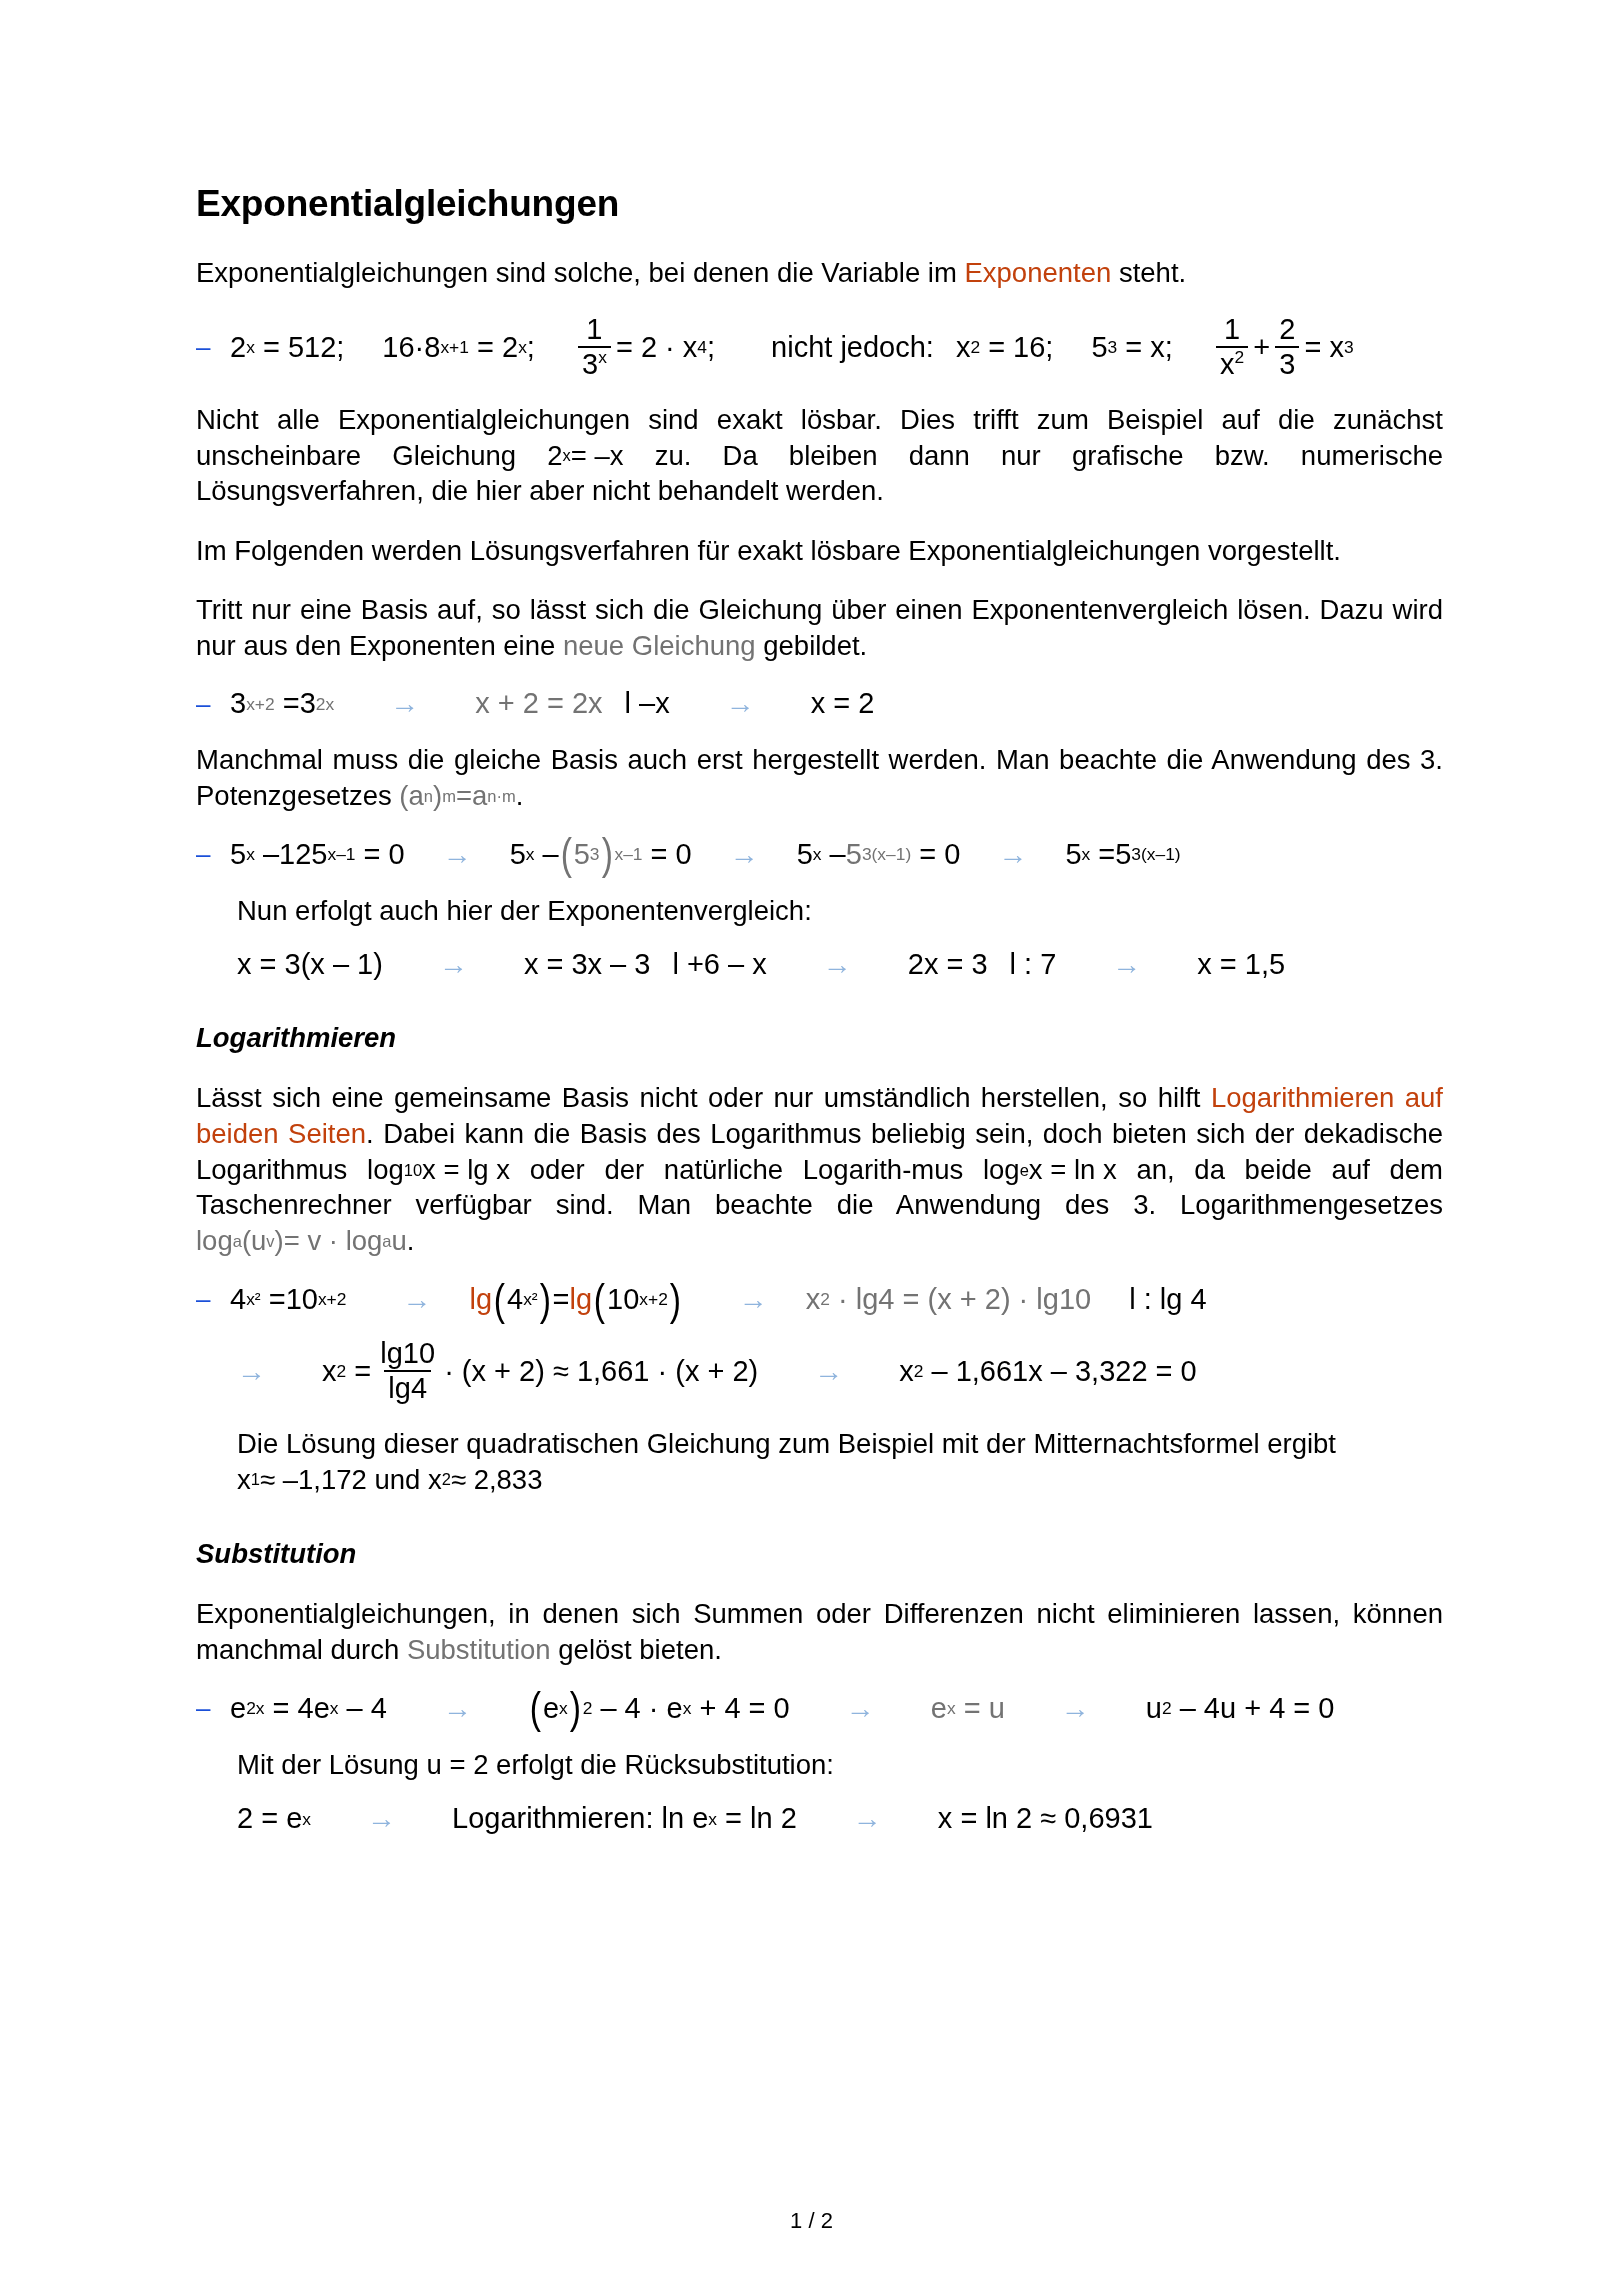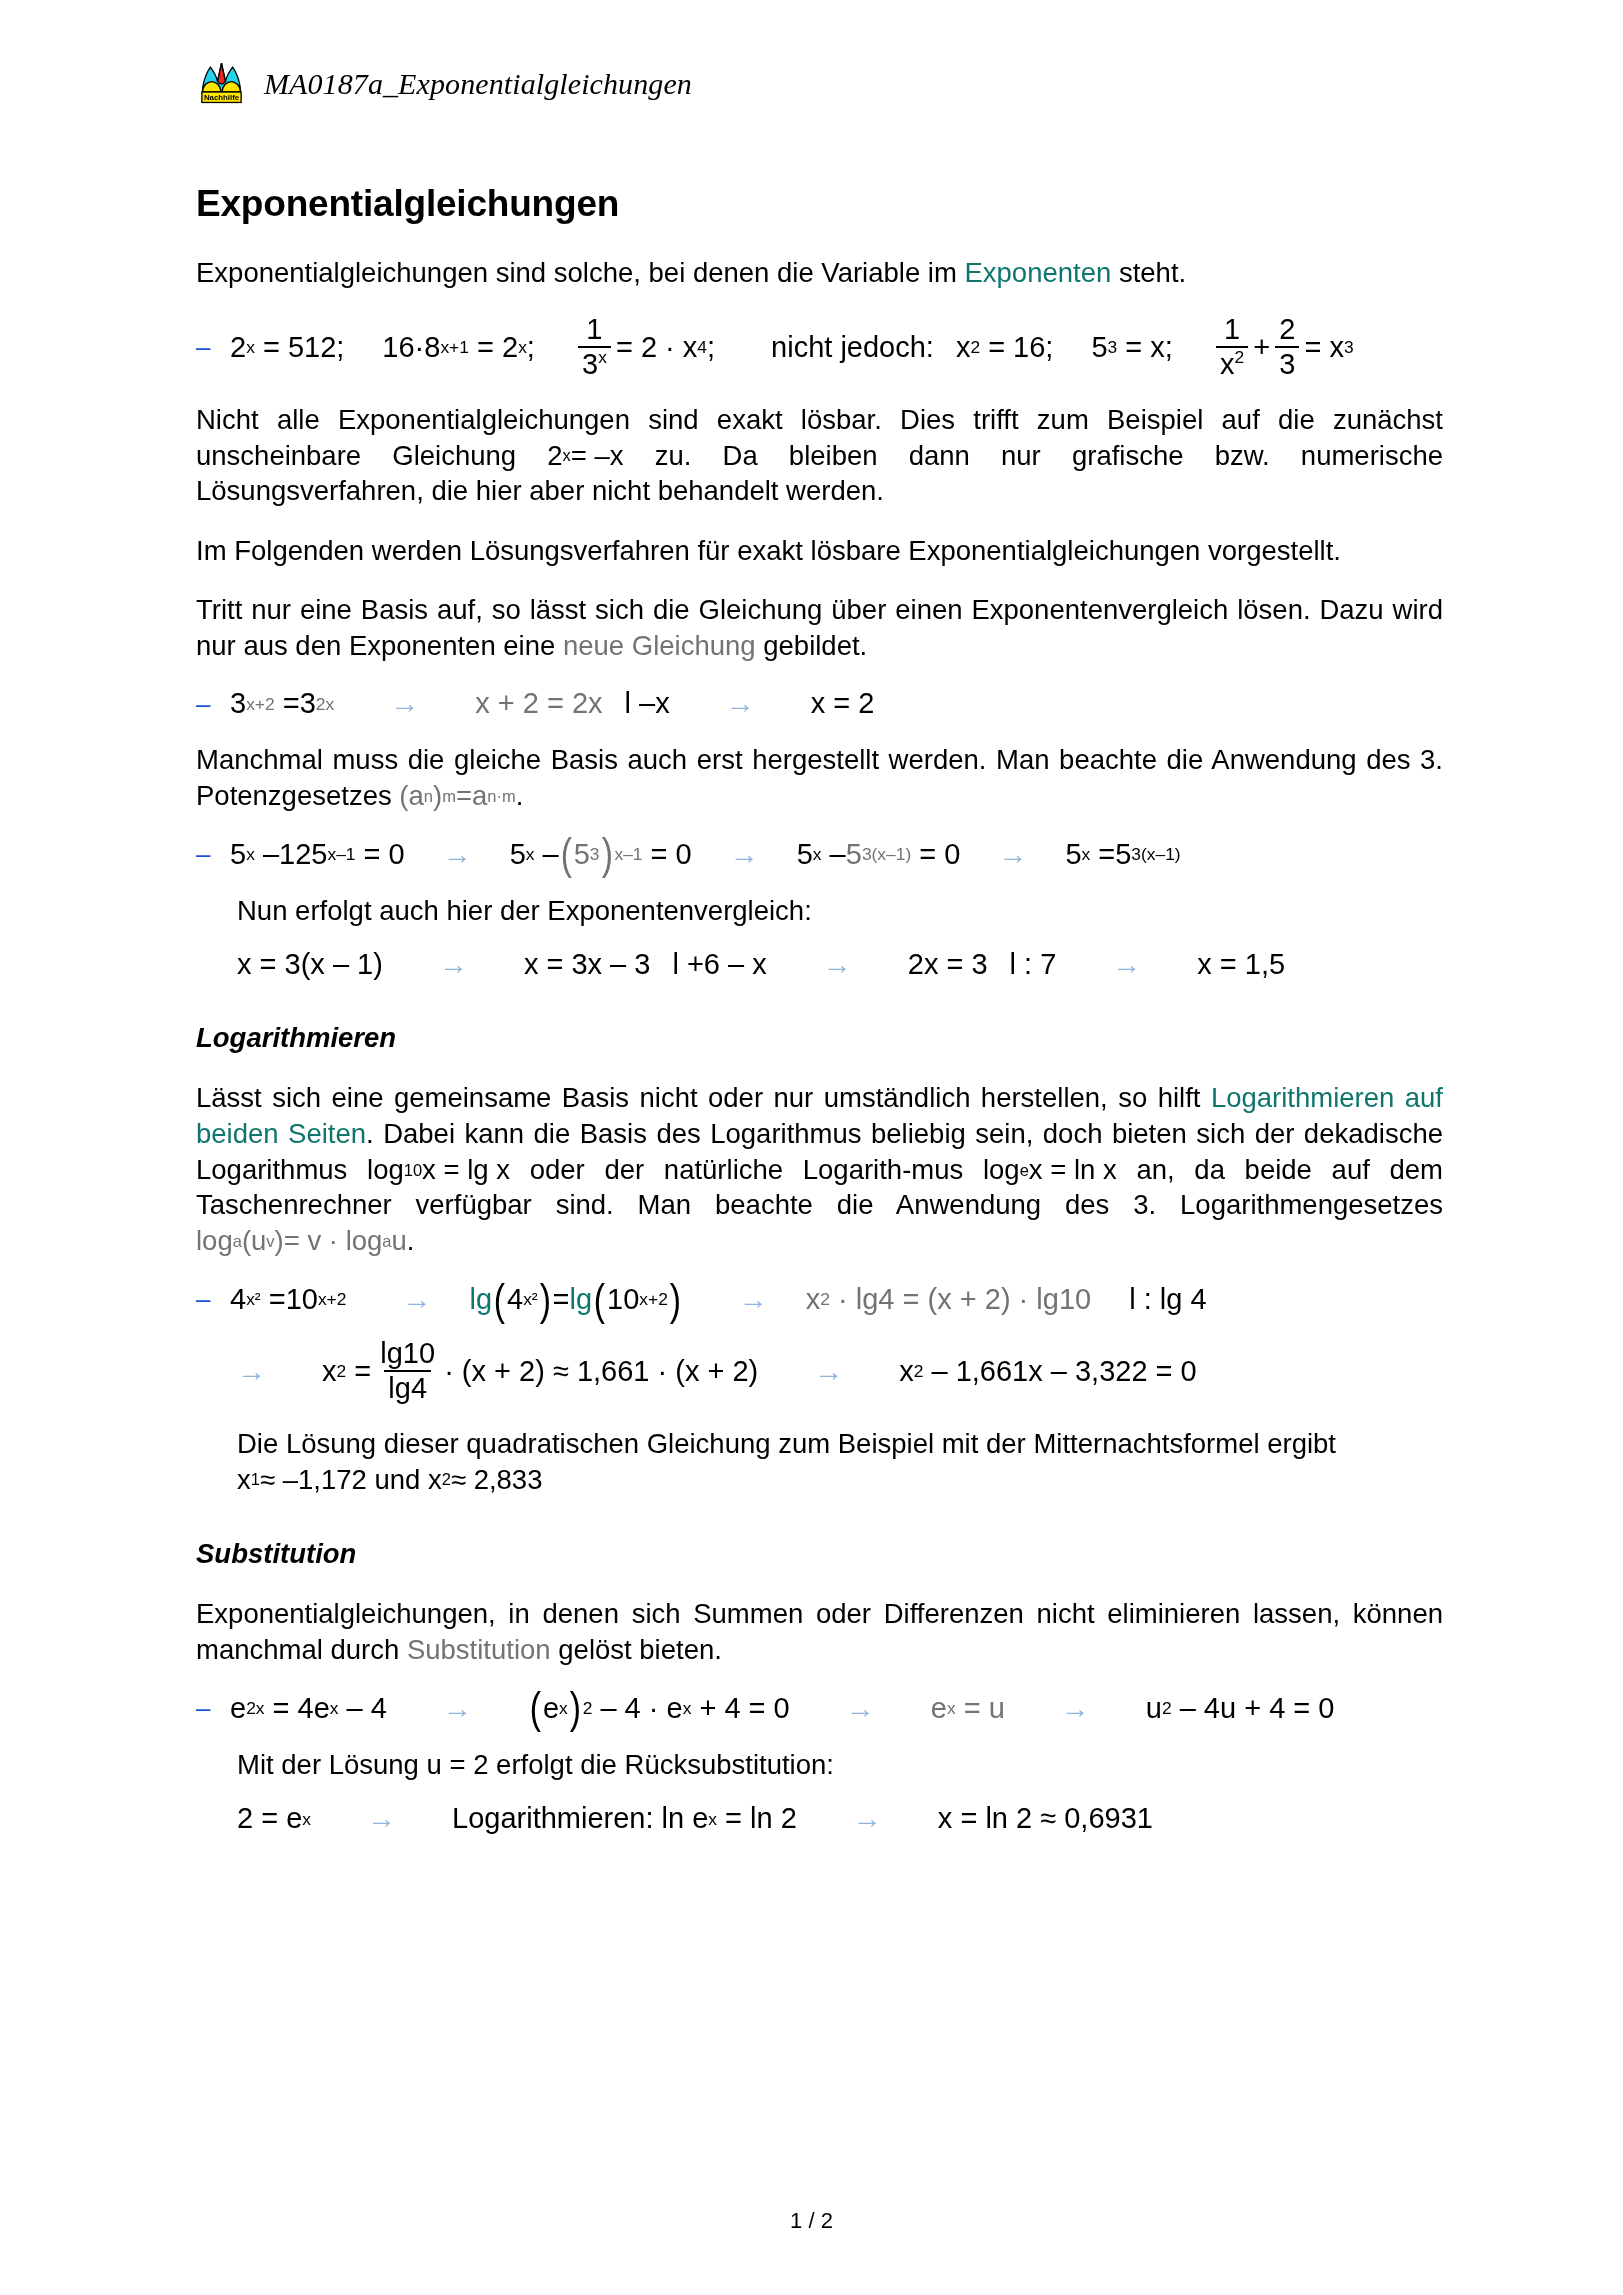--- a/index.html
+++ b/index.html
@@ -73,21 +73,21 @@
 
   p.para {
     font-size: 27.5px;
     line-height: 1.30;
     margin: 0 0 23.6px 0;
     text-align: justify;
     text-justify: inter-word;
   }
   p.para.nojust { text-align: left; }
 
-  .blue { color: #0f766e; }
+  .blue { color: #c2410c; }
   .orange { color: #737373; }
 
   
   .formula-row {
     display: flex;
     align-items: center;
     font-size: 29px;
     margin: 0 0 22px 0;
     white-space: nowrap;
   }
@@ -155,33 +155,20 @@
     font-size: 22px;
     color: #000;
     margin-top: 22px;
   }
 </style>
 </head>
 <body>
 
 <div class="page">
 
-  <div class="header">
-    <div class="logo">
-      <svg width="51" height="51" viewBox="0 0 78 78">
-        <path d="M10 52 C10 30 22 14 22 14 C22 14 31 26 33 36 L39 8 L45 36 C47 26 56 14 56 14 C56 14 68 30 68 52 Z" fill="#22d3ee" stroke="#000" stroke-width="2"></path>
-        <path d="M39 8 L33 36 C33 36 36 40 39 40 C42 40 45 36 45 36 Z" fill="#e8241f" stroke="#000" stroke-width="2"></path>
-        <path d="M10 52 C10 42 18 36 24 36 C30 36 38 42 38 52 Z" fill="#ffe400" stroke="#000" stroke-width="2"></path>
-        <path d="M40 52 C40 42 48 36 54 36 C60 36 68 42 68 52 Z" fill="#ffe400" stroke="#000" stroke-width="2"></path>
-        <rect x="9" y="52" width="60" height="16" fill="#ffe400" stroke="#000" stroke-width="2"></rect>
-        <text x="39" y="64" font-family="Liberation Sans, sans-serif" font-size="12" font-weight="bold" text-anchor="middle" fill="#000">Nachhilfe</text>
-      </svg>
-    </div>
-    <div class="header-title">MA0187a_Exponentialgleichungen</div>
-  </div>
 
   <div class="content">
 
     <h1 class="doc-title">Exponentialgleichungen</h1>
 
     <p class="para nojust"><span>Exponentialgleichungen sind solche, bei denen die Variable im </span><span class="blue">Exponenten</span><span> steht.</span></p>
 
     <div class="formula-row">
       <span class="dash">–</span>
       <span class="eq"><span>2</span><sup class="ex">x</sup>&nbsp;<span>= 512;</span></span>

